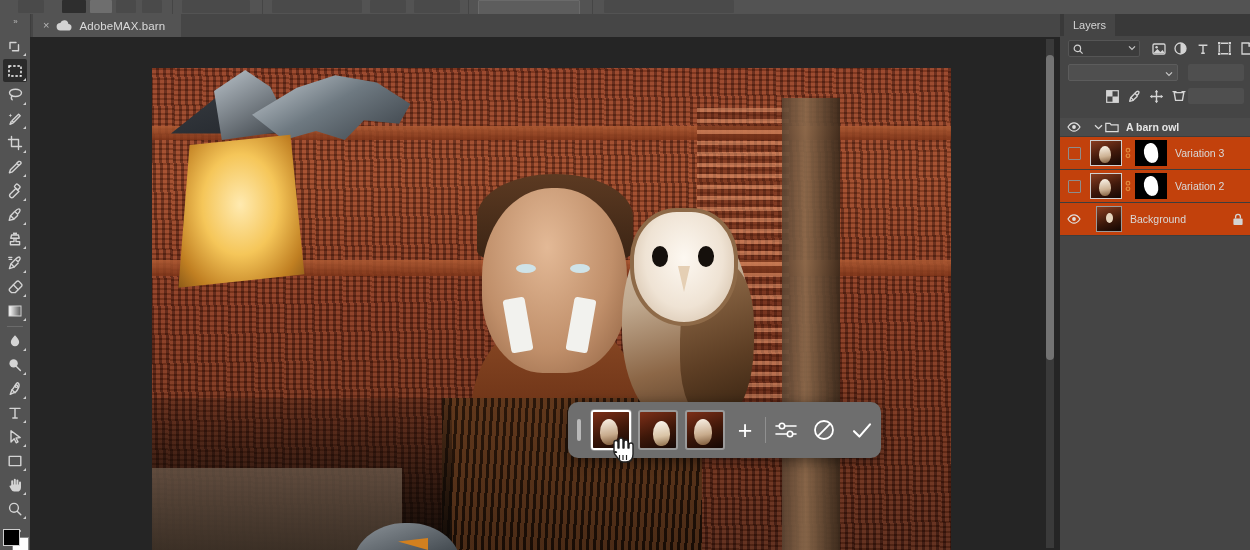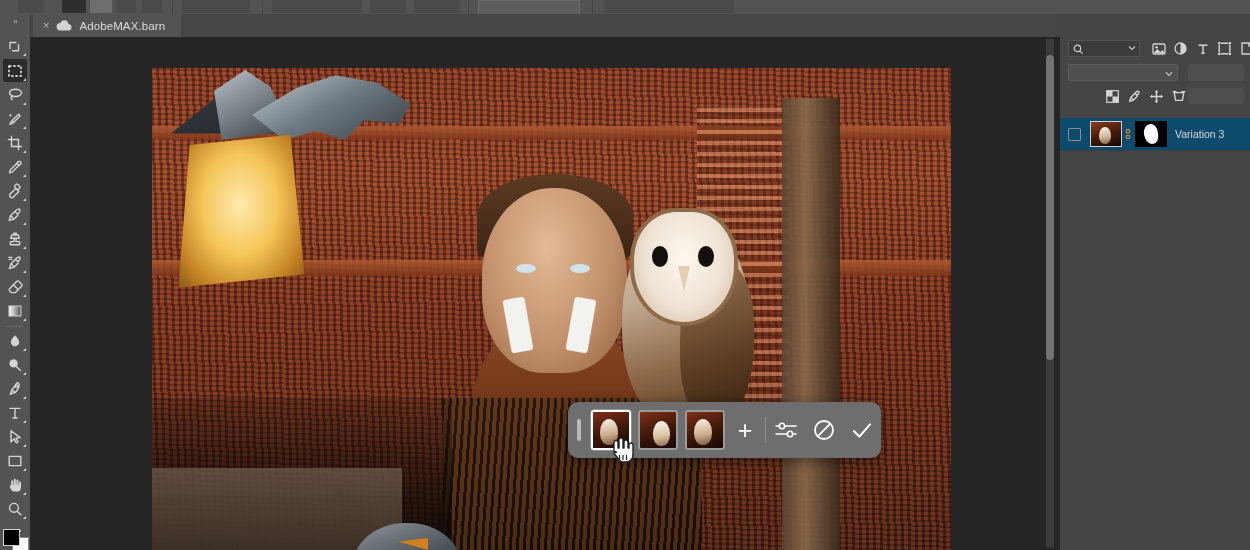--- a/index.html
+++ b/index.html
@@ -136,21 +136,21 @@
   .rp-blend{position:absolute;left:0;top:48px;width:190px;height:22px;}
   .blendsel{position:absolute;left:8px;top:2px;width:110px;height:17px;background:#4f4f4f;
             border:1px solid #5c5c5c;box-sizing:border-box;border-radius:2px;}
   .opac{position:absolute;left:128px;top:2px;width:56px;height:17px;background:#4f4f4f;border-radius:2px;}
   .rp-lock{position:absolute;left:0;top:70px;width:190px;height:24px;}
   .lico{position:absolute;top:4px;width:17px;height:16px;display:flex;align-items:center;justify-content:center;}
   .fill{position:absolute;left:128px;top:4px;width:56px;height:16px;background:#4f4f4f;border-radius:2px;}
 
   .layers{position:absolute;left:0;top:104px;width:190px;}
   .lrow{position:relative;width:190px;height:32px;display:flex;align-items:center;
-        border-bottom:1px solid #3d3d3d;background:#0c4a6e;}
+        border-bottom:1px solid #3d3d3d;background:#c2410c;}
   .lrow.grp{height:18px;background:#4b4b4b;}
   .lrow.sel{background:#5d6f86;}
   .eye{width:28px;display:flex;align-items:center;justify-content:center;}
   .chk{width:11px;height:11px;border:1px solid #8d8d8d;border-radius:1px;background:transparent;}
   .lthumb{width:32px;height:26px;position:relative;margin-left:2px;border:1px solid #cfcfcf;box-sizing:border-box;}
   .lth-img{position:absolute;inset:0;background:linear-gradient(160deg,#8a3d20,#40190b 55%,#140703);}
   .lth-owl{position:absolute;left:8px;top:5px;width:12px;height:17px;border-radius:50% 50% 45% 45%;
            background:linear-gradient(170deg,#fcf6ec,#cdb294 60%,#7e5b3a);}
   .link{width:12px;display:flex;align-items:center;justify-content:center;}
   .mask{width:32px;height:26px;background:#000;margin-left:1px;position:relative;overflow:hidden;}
@@ -448,20 +448,23 @@
   </div>
 
   <div class="cursor-hand">
     <svg width="26" height="30" viewBox="0 0 26 30">
       <path d="M6 17V7.5a2 2 0 0 1 4 0V13h1V5a2 2 0 0 1 4 0v8h1V7a2 2 0 0 1 4 0v6h1V10a2 2 0 0 1 4 0v9c0 5-2.6 8-7 8h-3c-2 0-3.2-1-4-2.4L6.6 19c-1-1.6.9-3 1.9-1.8z" fill="#ffffff" stroke="#222" stroke-width="1.4" stroke-linejoin="round"></path>
       <path d="M11.5 20v5M15 20v5M18.5 20v5" stroke="#222" stroke-width="1.2"></path>
     </svg>
   </div>
 
   <div class="rightpanel">
+    <div class="rp-tabs">
+      <div class="rp-tab">Layers</div>
+    </div>
 
     <div class="rp-filter">
       <div class="srch">
         <svg style="margin:3px 0 0 4px" width="11" height="11" viewBox="0 0 11 11">
             <circle cx="4.4" cy="4.4" r="3.2" fill="none" stroke="#d0d0d0" stroke-width="1.2"></circle>
             <path d="M6.8 6.8 9.6 9.6" stroke="#d0d0d0" stroke-width="1.2"></path>
           </svg>
       </div>
       <svg style="position:absolute;left:68px;top:9px" width="8" height="6" viewBox="0 0 8 6">
           <path d="M1 1.4 4 4.4 7 1.4" fill="none" stroke="#c8c8c8" stroke-width="1.2"></path>
@@ -542,20 +545,39 @@
         <svg width="12" height="13" viewBox="0 0 12 13">
             <rect x="1.4" y="5.4" width="9.2" height="6.6" rx="1" fill="#d4d4d4"></rect>
             <path d="M3.6 5.4V3.8a2.4 2.4 0 0 1 4.8 0v1.6" fill="none" stroke="#d4d4d4" stroke-width="1.3"></path>
           </svg>
       </div>
       <div class="fill"></div>
     </div>
 
     <div class="layers">
 
+      <div class="lrow grp">
+        <div class="eye">
+          <svg width="14" height="10" viewBox="0 0 14 10">
+              <path d="M7 .8C3.6.8 1 5 1 5s2.6 4.2 6 4.2S13 5 13 5 10.4.8 7 .8z" fill="none" stroke="#e0e0e0" stroke-width="1.2"></path>
+              <circle cx="7" cy="5" r="1.9" fill="#e0e0e0"></circle>
+            </svg>
+        </div>
+        <div class="grp-chev">
+          <svg width="9" height="6" viewBox="0 0 9 6">
+              <path d="M1 1.3 4.5 4.6 8 1.3" fill="none" stroke="#dcdcdc" stroke-width="1.3"></path>
+            </svg>
+        </div>
+        <div class="grp-folder">
+          <svg width="14" height="11" viewBox="0 0 14 11">
+              <path d="M.8 9.6V1.4h4.2l1.2 1.4h6.9v6.8z" fill="none" stroke="#dcdcdc" stroke-width="1.2"></path>
+            </svg>
+        </div>
+        <div class="grp-name">A barn owl</div>
+      </div>
 
       <div class="lrow">
         <div class="eye">
             <div class="chk"></div>
           </div>
         <div class="lthumb">
             <div class="lth-img"></div>
             <div class="lth-owl"></div>
           </div>
         <div class="link">
@@ -563,19 +585,57 @@
               <path d="M4 2.4a1.8 1.8 0 0 1 0 3.6 1.8 1.8 0 0 1 0-3.6z" fill="none" stroke="#e08a3c" stroke-width="1.2"></path>
               <path d="M4 8a1.8 1.8 0 0 1 0 3.6A1.8 1.8 0 0 1 4 8z" fill="none" stroke="#e08a3c" stroke-width="1.2"></path>
             </svg>
         </div>
         <div class="mask">
             <div class="blob"></div>
           </div>
         <div class="lname">Variation 3</div>
       </div>
 
-
-
+      <div class="lrow">
+        <div class="eye">
+            <div class="chk"></div>
+          </div>
+        <div class="lthumb">
+            <div class="lth-img"></div>
+            <div class="lth-owl"></div>
+          </div>
+        <div class="link">
+          <svg width="8" height="14" viewBox="0 0 8 14">
+              <path d="M4 2.4a1.8 1.8 0 0 1 0 3.6 1.8 1.8 0 0 1 0-3.6z" fill="none" stroke="#e08a3c" stroke-width="1.2"></path>
+              <path d="M4 8a1.8 1.8 0 0 1 0 3.6A1.8 1.8 0 0 1 4 8z" fill="none" stroke="#e08a3c" stroke-width="1.2"></path>
+            </svg>
+        </div>
+        <div class="mask">
+            <div class="blob"></div>
+          </div>
+        <div class="lname">Variation 2</div>
+      </div>
+
+
+      <div class="lrow">
+        <div class="eye">
+          <svg width="14" height="10" viewBox="0 0 14 10">
+              <path d="M7 .8C3.6.8 1 5 1 5s2.6 4.2 6 4.2S13 5 13 5 10.4.8 7 .8z" fill="none" stroke="#e0e0e0" stroke-width="1.2"></path>
+              <circle cx="7" cy="5" r="1.9" fill="#e0e0e0"></circle>
+            </svg>
+        </div>
+        <div class="bg-thumb">
+          <div style="position:absolute;inset:0;background:linear-gradient(160deg,#8a3d20,#3b180a 60%,#120602);"></div>
+          <div style="position:absolute;left:9px;top:6px;width:7px;height:10px;border-radius:50%;background:#e8d6bf;"></div>
+        </div>
+        <div class="lname">Background</div>
+        <div class="lock-r">
+          <svg width="12" height="13" viewBox="0 0 12 13">
+              <rect x="1.4" y="5.4" width="9.2" height="6.6" rx="1" fill="#d4d4d4"></rect>
+              <path d="M3.6 5.4V3.8a2.4 2.4 0 0 1 4.8 0v1.6" fill="none" stroke="#d4d4d4" stroke-width="1.3"></path>
+            </svg>
+        </div>
+      </div>
 
     </div>
   </div>
 
 </div>
 
 </body></html>

